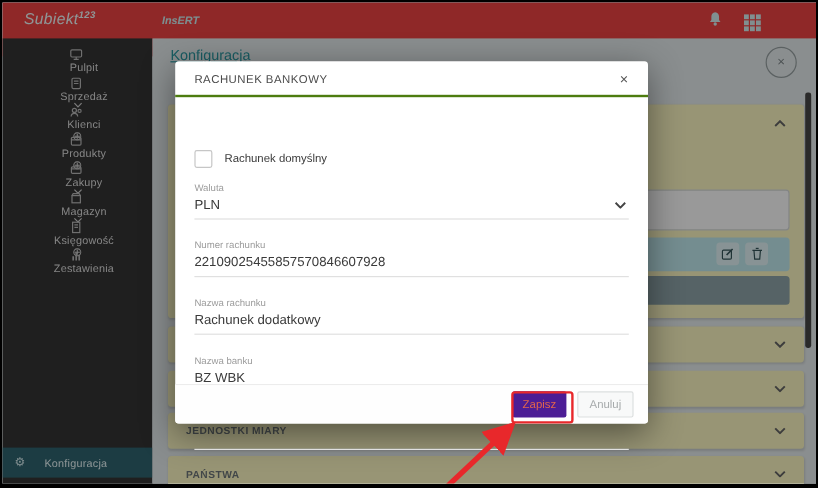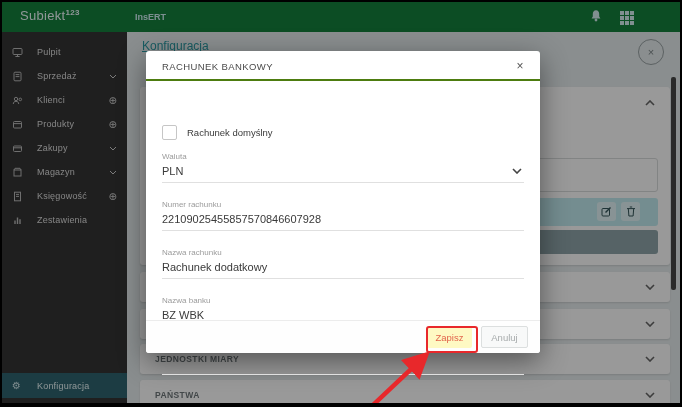--- a/index.html
+++ b/index.html
@@ -4,45 +4,45 @@
 <style>
   * { margin:0; padding:0; box-sizing:border-box; }
   html,body { background:#fff; }
   .screen{
     position:relative; width:682px; height:407px;
     border:2px solid #000; border-bottom-width:4px;
     overflow:hidden; background:#e7edee;
     font-family:"Liberation Sans","DejaVu Sans",sans-serif;
   }
   
-  .topbar{ position:absolute; left:0; top:0; width:100%; height:45px; background:#15803d; z-index:1; }
+  .topbar{ position:absolute; left:0; top:0; width:100%; height:45px; background:#ef4444; z-index:1;font-style:italic; }
   .logo{ position:absolute; left:18px; top:6px; font-size:13px; color:#eefafb; letter-spacing:.3px; }
   .logo sup{ font-size:8px; font-weight:bold; }
   .brand{ position:absolute; left:133px; top:10px; font-size:9px; font-weight:bold; color:#cfeef1; }
   .topbar-icons{ position:absolute; right:46px; top:7px; display:flex; gap:18px; align-items:center; }
   .grid-icon{ display:grid; grid-template-columns:repeat(3,4px); grid-auto-rows:4px; gap:1px; }
   .grid-icon span{ background:#d5eef0; }
   
   .sidebar{ position:absolute; left:0; top:30px; width:125px; height:377px; background:#353535; z-index:1; }
   .nav{ padding-top:8px; }
-  .nav-item{ display:flex; align-items:center; height:24px; padding:0 10px; cursor:pointer; }
+  .nav-item{ display:flex; align-items:center; height:24px; padding:0 10px; cursor:pointer;flex-direction:column; }
   .nav-ico{ width:14px; display:flex; align-items:center; color:#b9b9b9; }
   .nav-label{ flex:1; margin-left:11px; font-size:9px; color:#dedede; letter-spacing:.2px; }
   .nav-suffix{ color:#cfcfcf; display:flex; align-items:center; }
   .plus-circle{ font-family:"DejaVu Sans",sans-serif; font-size:10px; color:#cfcfcf; }
   .nav-footer{ position:absolute; left:0; bottom:11px; width:100%; height:25px; background:#2f6570;
     display:flex; align-items:center; padding:0 10px; cursor:pointer; }
   .nav-footer .nav-label{ color:#e8f6f8; }
   .gear{ font-family:"DejaVu Sans",sans-serif; font-size:10px; color:#cfe6ea; }
   
   .content{ position:absolute; left:125px; top:30px; right:0; bottom:0; background:#e7edee; z-index:1; }
   .page-title{ position:absolute; left:15px; top:7px; font-size:12px; color:#2a9aa4; text-decoration:underline; }
   .page-close{ position:absolute; right:16px; top:7px; width:26px; height:26px; border:1px solid #98a2a4;
     border-radius:50%; color:#7c8689; font-size:11px; display:flex; align-items:center; justify-content:center; cursor:pointer; background:transparent;}
-  .card{ position:absolute; left:13px; width:530px; background:#ffffff; border-radius:3px;
+  .card{ position:absolute; left:13px; width:530px; background:#fef9c3; border-radius:3px;
     box-shadow:0 1px 2px rgba(0,0,0,.12); }
   .card-header{ position:relative; height:36px; }
   .chev{ stroke:#666; fill:none; stroke-width:1.6; }
   .card-chev{ position:absolute; right:15px; top:13px; }
   .acc-card{ top:auto; height:30px; display:flex; align-items:center; justify-content:space-between; padding:0 15px; cursor:pointer; }
   .acc-label{ font-size:8.5px; font-weight:bold; color:#6f777a; letter-spacing:.4px; }
   .bank-card{ top:55px; height:178px; }
   .row-plain{ position:absolute; left:12px; right:12px; top:71px; height:34px; background:#fff;
     border:1px solid #d9dddd; border-radius:3px; }
   .row-selected{ position:absolute; left:12px; right:12px; top:111px; height:28px; background:#c2ecf0;
@@ -69,21 +69,21 @@
   .flabel{ font-size:8px; line-height:10px; color:#9b9b9b; }
   .fvalue{ display:block; width:100%; margin-top:1px; padding:2px 0 5px; font-size:11px; color:#3a3a3a;
     border:none; border-bottom:1px solid #e0e0e0; outline:none; background:transparent;
     font-family:"Liberation Sans","DejaVu Sans",sans-serif; }
   .select-chev{ position:absolute; right:2px; top:16px; stroke:#444; fill:none; stroke-width:1.6; }
   .modal-footer{ position:absolute; left:0; right:0; bottom:0; height:33px; background:#fefefe;
     border-top:1px solid #ececec; border-radius:0 0 3px 3px;
     display:flex; align-items:center; justify-content:flex-end; gap:9px; padding-right:12px; }
   .btn{ height:22px; font-size:9.5px; border-radius:2px; cursor:pointer;
     font-family:"Liberation Sans","DejaVu Sans",sans-serif; }
-  .btn-save{ width:45px; background:#fef9c3; color:#e2654c; border:none; }
+  .btn-save{ width:45px; background:#4c1d95; color:#e2654c; border:none; }
   .btn-cancel{ width:47px; background:#f8f9f9; color:#a7abac; border:1px solid #dcdfdf; }
   
   .anno-box{ position:absolute; left:424px; top:324px; width:52px; height:27px;
     border:2px solid #e8282b; border-radius:3px; z-index:30; pointer-events:none; }
   .anno-arrow{ position:absolute; left:350px; top:338px; z-index:30; pointer-events:none; }
 </style>
 </head>
 <body>
 
 <div class="screen">

